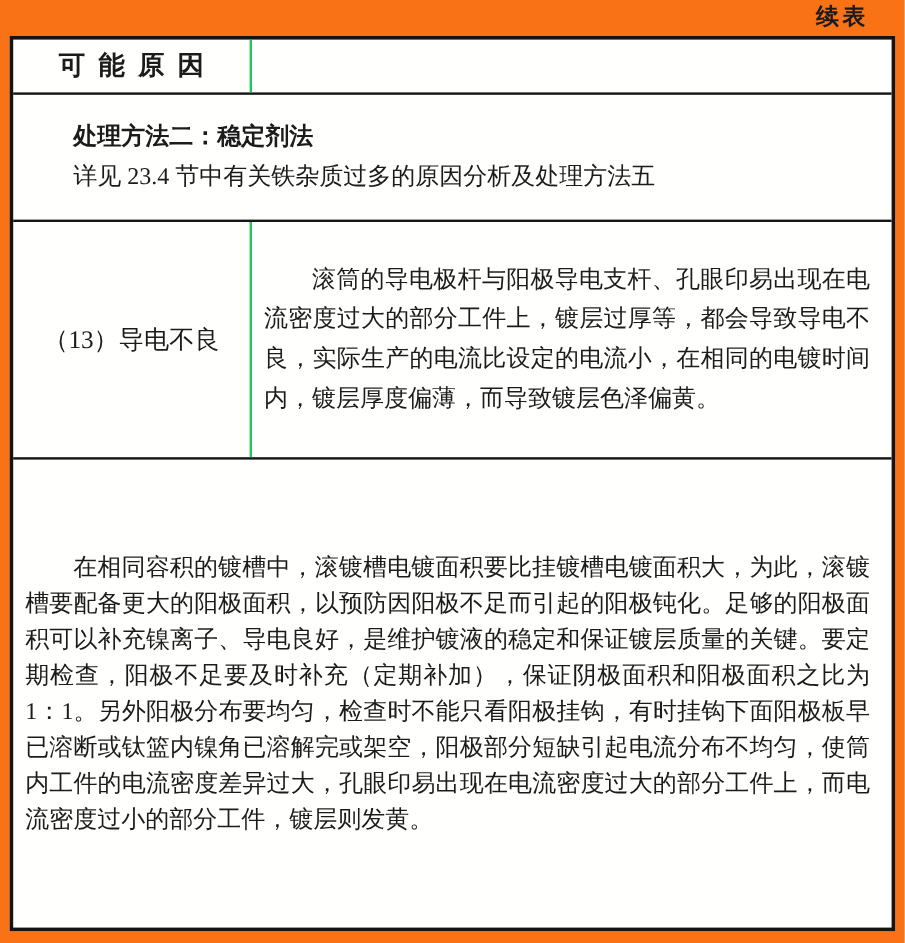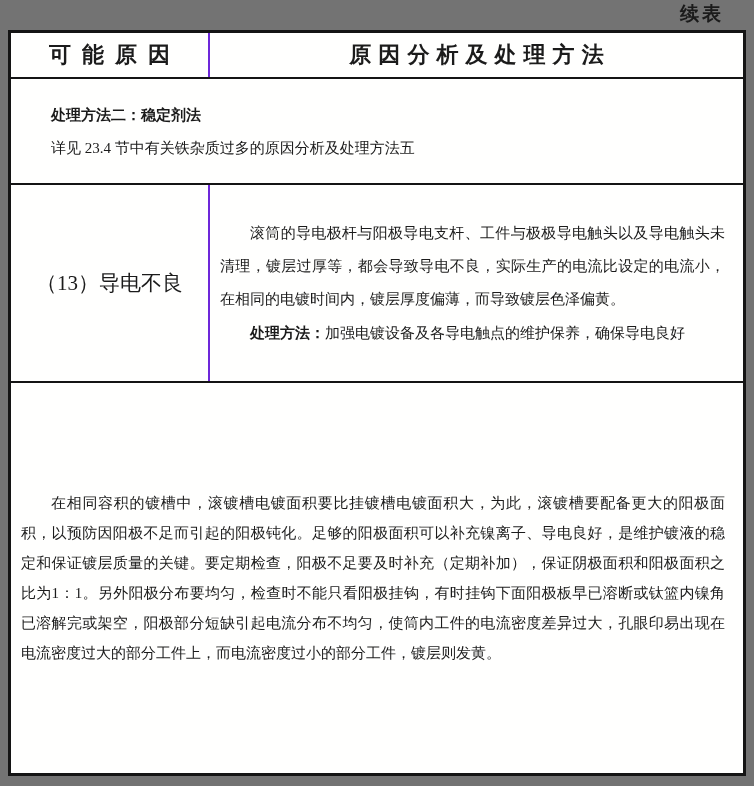--- a/index.html
+++ b/index.html
@@ -6,21 +6,21 @@
     margin: 0;
     padding: 0;
     background: #fdfdfc;
     font-family: "Liberation Serif", serif;
     color: #1b1b1b;
   }
   .page {
     position: relative;
     width: 754px;
     height: 786px;
-    background: #737373;
+    background: #f97316;
     overflow: hidden;
   }
   .continued-label {
     position: absolute;
     top: 1px;
     right: 30px;
     font-size: 19px;
     font-weight: 700;
     letter-spacing: 3px;
   }
@@ -38,36 +38,36 @@
   }
   .t-row {
     display: flex;
     border-bottom: 2px solid #141414;
     box-sizing: border-box;
   }
   .t-row:last-child { border-bottom: none; flex: 1; }
   .cell-left {
     width: 199px;
     box-sizing: border-box;
-    border-right: 2px solid #6d28d9;
+    border-right: 2px solid #22c55e;
     display: flex;
     flex-direction: column;
     justify-content: center;
     text-align: center;
     font-size: 21px;
     line-height: 34px;
   }
   .cell-right {
     flex: 1;
     box-sizing: border-box;
     padding: 5px 18px 5px 10px;
     display: flex;
     flex-direction: column;
     justify-content: center;
-    font-size: 15px;
+    font-size: 20px;
   }
   .header-row { height: 46px; }
   .header-row .cell-left,
   .header-row .cell-right {
     justify-content: center;
     align-items: center;
     font-weight: 700;
     font-size: 22px;
     font-family: "Liberation Sans", sans-serif;
     padding: 0;
@@ -98,39 +98,35 @@
 <div class="page">
 
   <div class="continued-label">续表</div>
 
   <div class="fault-table">
 
     <div class="t-row header-row">
       <div class="cell-left">
         <span class="hdr">可能原因</span>
       </div>
-      <div class="cell-right">
-        <span class="hdr">原因分析及处理方法</span>
-      </div>
     </div>
 
     <div class="t-row row-12">
       <div class="cell-right">
         <p><span class="lead-bold">处理方法二：稳定剂法</span></p>
         <p><span>详见 23.4 节中有关铁杂质过多的原因分析及处理方法五</span></p>
       </div>
     </div>
 
     <div class="t-row row-13">
       <div class="cell-left">
         <span class="cause">（13）导电不良</span>
       </div>
       <div class="cell-right">
-        <p><span>滚筒的导电极杆与阳极导电支杆、工件与极极导电触头以及导电触头未清理，镀层过厚等，都会导致导电不良，实际生产的电流比设定的电流小，在相同的电镀时间内，镀层厚度偏薄，而导致镀层色泽偏黄。</span></p>
-        <p><span class="lead-bold">处理方法：</span><span>加强电镀设备及各导电触点的维护保养，确保导电良好</span></p>
+        <p><span>滚筒的导电极杆与阳极导电支杆、孔眼印易出现在电流密度过大的部分工件上，镀层过厚等，都会导致导电不良，实际生产的电流比设定的电流小，在相同的电镀时间内，镀层厚度偏薄，而导致镀层色泽偏黄。</span></p>
       </div>
     </div>
 
     <div class="t-row row-14">
       <div class="cell-right">
         <p><span>在相同容积的镀槽中，滚镀槽电镀面积要比挂镀槽电镀面积大，为此，滚镀槽要配备更大的阳极面积，以预防因阳极不足而引起的阳极钝化。足够的阳极面积可以补充镍离子、导电良好，是维护镀液的稳定和保证镀层质量的关键。要定期检查，阳极不足要及时补充（定期补加），保证阴极面积和阳极面积之比为1：1。另外阳极分布要均匀，检查时不能只看阳极挂钩，有时挂钩下面阳极板早已溶断或钛篮内镍角已溶解完或架空，阳极部分短缺引起电流分布不均匀，使筒内工件的电流密度差异过大，孔眼印易出现在电流密度过大的部分工件上，而电流密度过小的部分工件，镀层则发黄。</span></p>
       </div>
     </div>
 
   </div>

